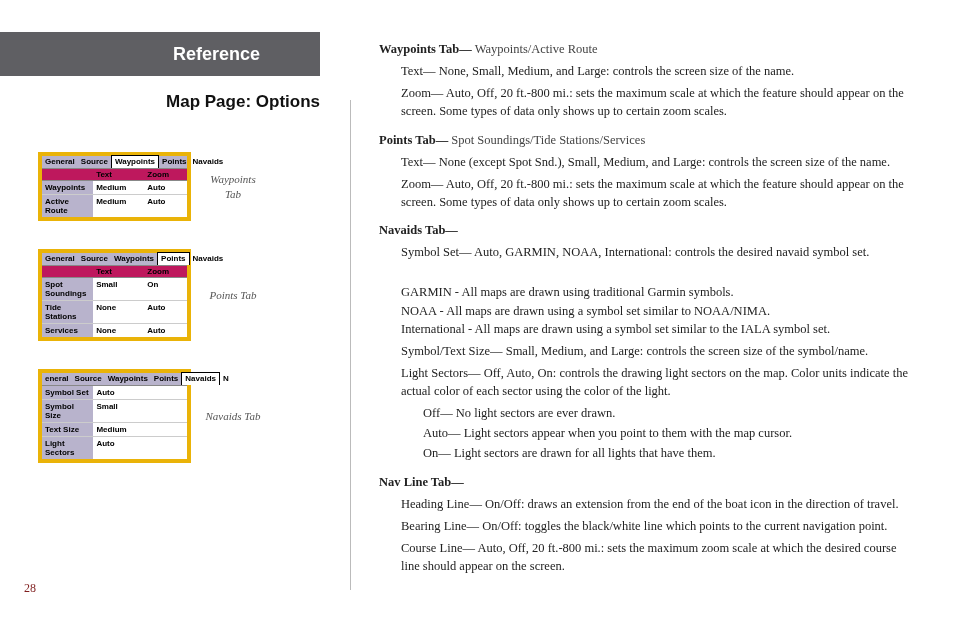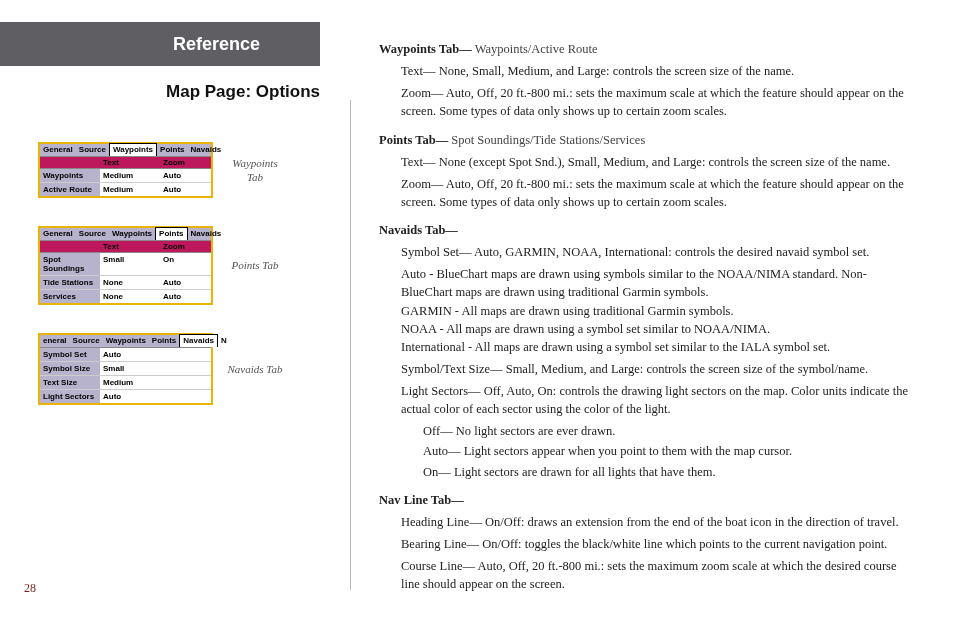--- a/index.html
+++ b/index.html
@@ -1,24 +1,24 @@
 <!DOCTYPE html>
 <html><head>
 <meta charset="utf-8">
 <style>
   * { box-sizing: border-box; margin: 0; padding: 0; }
   html, body { width: 954px; height: 618px; background: #fff; font-family: Georgia, 'Times New Roman', serif; color: #222; }
   .page { display: flex; width: 954px; height: 618px; }
-  .left-col { width: 350px; height: 618px; position: relative; padding-top: 22px; }
+  .left-col { width: 350px; height: 618px; position: relative; padding-top: 32px; }
   .ref-bar { background: #5f5f63; color: #fff; height: 44px; width: 320px; display: flex; align-items: center; justify-content: flex-end; padding-right: 60px; font-family: 'Segoe UI', Arial, sans-serif; font-weight: 600; font-size: 18px; }
   .subtitle { font-family: 'Segoe UI', Arial, sans-serif; font-weight: 600; font-size: 17px; text-align: right; width: 320px; margin-top: 16px; color: #111; }
   .shots { margin-top: 40px; width: 320px; padding-left: 38px; }
   .shot-row { display: flex; align-items: center; margin-bottom: 28px; }
   .caption { font-style: italic; font-size: 11px; color: #555; margin-left: 12px; line-height: 1.3; width: 60px; text-align: center; }
-  .device { border: 2px solid #eab308; background: #fff; font-family: Arial, sans-serif; font-size: 8px; color: #000; width: 175px; }
+  .device { border: 4px solid #eab308; background: #fff; font-family: Arial, sans-serif; font-size: 8px; color: #000; width: 153px; }
   .dev-tabs { display: flex; background: #b8b3cc; border-bottom: 1px solid #888; height: 13px; }
   .dev-tab { padding: 1px 3px; font-weight: 700; font-size: 8px; white-space: nowrap; }
   .dev-tab.sel { background: #fff; border: 1px solid #000; border-bottom: none; margin-top: -1px; }
   .dev-head { display: flex; background: #be185d; font-weight: 700; font-size: 8px; border-bottom: 1px solid #888; }
   .dev-head .c0 { width: 60px; padding: 1px 3px; }
   .dev-head .c1 { width: 60px; padding: 1px 3px; }
   .dev-head .c2 { width: 50px; padding: 1px 3px; text-align: left; }
   .dev-row { display: flex; border-bottom: 1px solid #ccc; font-size: 8px; }
   .dev-row:last-child { border-bottom: none; }
   .dev-row .c0 { width: 60px; padding: 2px 3px; background: #b8b3cc; font-weight: 700; }
@@ -154,21 +154,21 @@
     <div class="section">
       <span class="sec-head">Points Tab—</span><span class="sec-sub">  Spot Soundings/Tide Stations/Services</span>
       <div class="indent">Text— None (except Spot Snd.), Small, Medium, and Large: controls the screen size of the name.</div>
       <div class="indent">Zoom— Auto, Off, 20 ft.-800 mi.: sets the maximum scale at which the feature should appear on the screen. Some types of data only shows up to certain zoom scales.</div>
     </div>
 
     <div class="section">
       <span class="sec-head">Navaids Tab—</span>
       <div class="indent">Symbol Set— Auto, GARMIN, NOAA, International: controls the desired navaid symbol set.</div>
       <div class="indent">
-        <span>Auto - BlueChart maps are drawn using symbols similar to the NOAA/NIMA standard. Non-BlueChart maps are drawn using traditional Garmin symbols.</span><br>
+        <br>
         <span>GARMIN - All maps are drawn using traditional Garmin symbols.</span><br>
         <span>NOAA - All maps are drawn using a symbol set similar to NOAA/NIMA.</span><br>
         <span>International - All maps are drawn using a symbol set similar to the IALA symbol set.</span>
       </div>
       <div class="indent">Symbol/Text Size— Small, Medium, and Large: controls the screen size of the symbol/name.</div>
       <div class="indent">Light Sectors— Off, Auto, On: controls the drawing light sectors on the map. Color units indicate the actual color of each sector using the color of the light.</div>
       <div class="indent2">Off— No light sectors are ever drawn.</div>
       <div class="indent2">Auto— Light sectors appear when you point to them with the map cursor.</div>
       <div class="indent2">On— Light sectors are drawn for all lights that have them.</div>
     </div>

